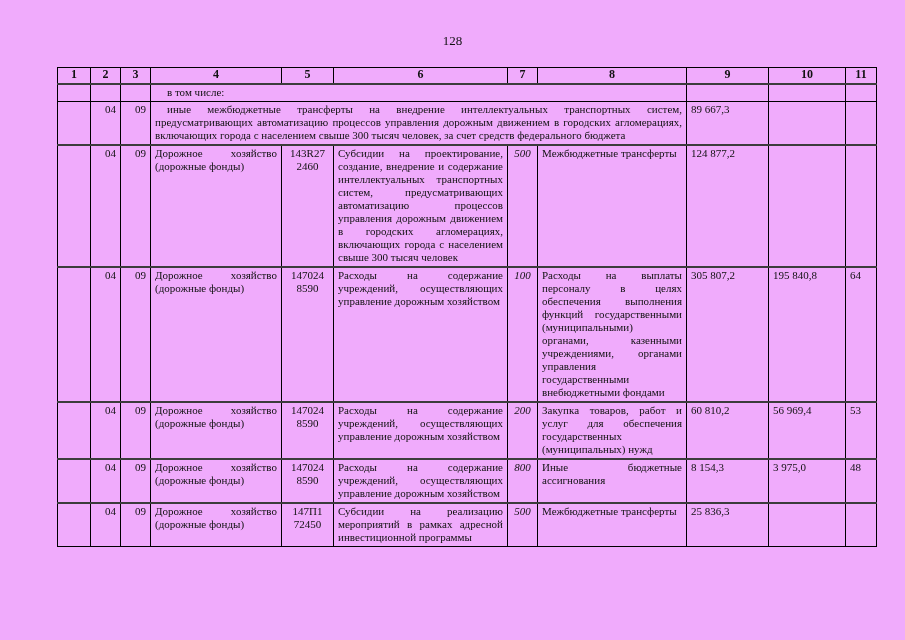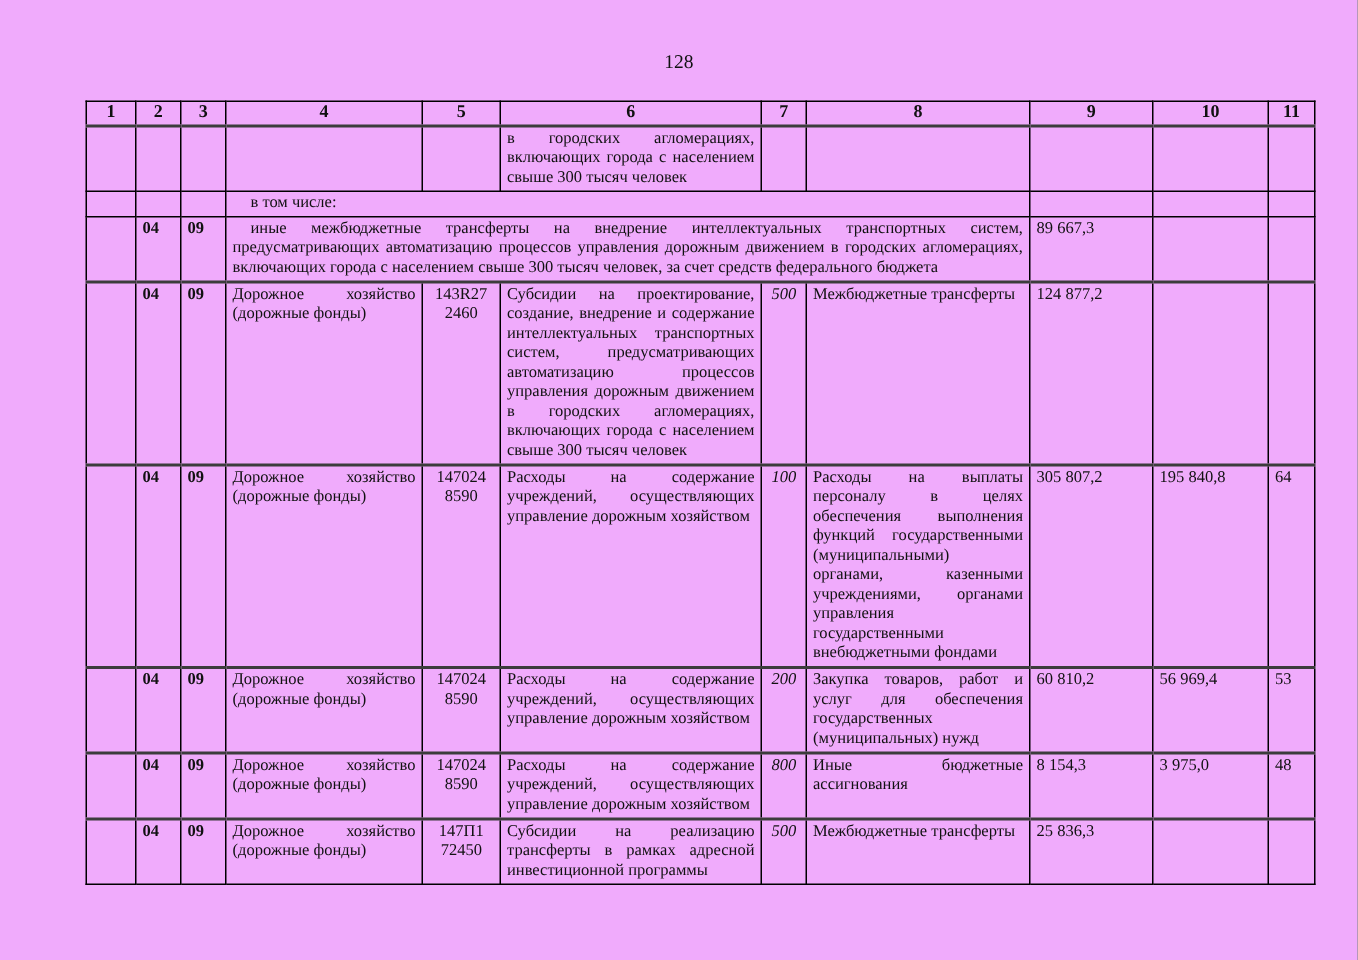--- a/index.html
+++ b/index.html
@@ -34,21 +34,21 @@
   tr.hdr td{
     font-weight:bold;
     text-align:center;
     font-size:12px;
     height:14px;
     padding:0 2px 1px 2px;
     border-bottom:2px solid #3c3c3c;
   }
   
   tr.sep td{border-top:2px solid #3c3c3c;}
-  td.num{text-align:left;font-weight:bold;}
+  td.num{text-align:right;}
   td.code{text-align:center;white-space:pre-line;}
   td.txt{text-align:justify;}
   td.vid{text-align:center;font-style:italic;}
   td.val{
     vertical-align:bottom;
     white-space:nowrap;
     padding:1px 6px 2px 2px;
   }
   td.merged{text-align:justify;text-indent:12px;}
   tr.r0{height:39px;} tr.r1{height:13px;} tr.r2{height:36px;}
@@ -84,33 +84,20 @@
       <td>4</td>
       <td>5</td>
       <td>6</td>
       <td>7</td>
       <td>8</td>
       <td>9</td>
       <td>10</td>
       <td>11</td>
     </tr>
 
-    <tr class="r0">
-      <td></td>
-      <td class="num"></td>
-      <td class="num"></td>
-      <td class="txt"></td>
-      <td class="code"></td>
-      <td class="txt">в городских агломерациях, включающих города с населением свыше 300 тысяч человек</td>
-      <td class="vid"></td>
-      <td class="txt"></td>
-      <td class="val"></td>
-      <td class="val"></td>
-      <td class="val"></td>
-    </tr>
 
     <tr class="r1">
       <td></td>
       <td class="num"></td>
       <td class="num"></td>
       <td class="merged" colspan="5">в том числе:</td>
       <td class="val"></td>
       <td class="val"></td>
       <td class="val"></td>
     </tr>
@@ -185,21 +172,21 @@
       <td class="val">48</td>
     </tr>
 
     <tr class="r7 sep">
       <td></td>
       <td class="num">04</td>
       <td class="num">09</td>
       <td class="txt">Дорожное хозяйство (дорожные фонды)</td>
       <td class="code">147П1
 72450</td>
-      <td class="txt">Субсидии на реализацию трансферты в рамках адресной инвестиционной программы</td>
+      <td class="txt">Субсидии на реализацию мероприятий в рамках адресной инвестиционной программы</td>
       <td class="vid">500</td>
       <td class="txt">Межбюджетные трансферты</td>
       <td class="val">25 836,3</td>
       <td class="val"></td>
       <td class="val"></td>
     </tr>
   </tbody>
     </table>
 </div>
 

